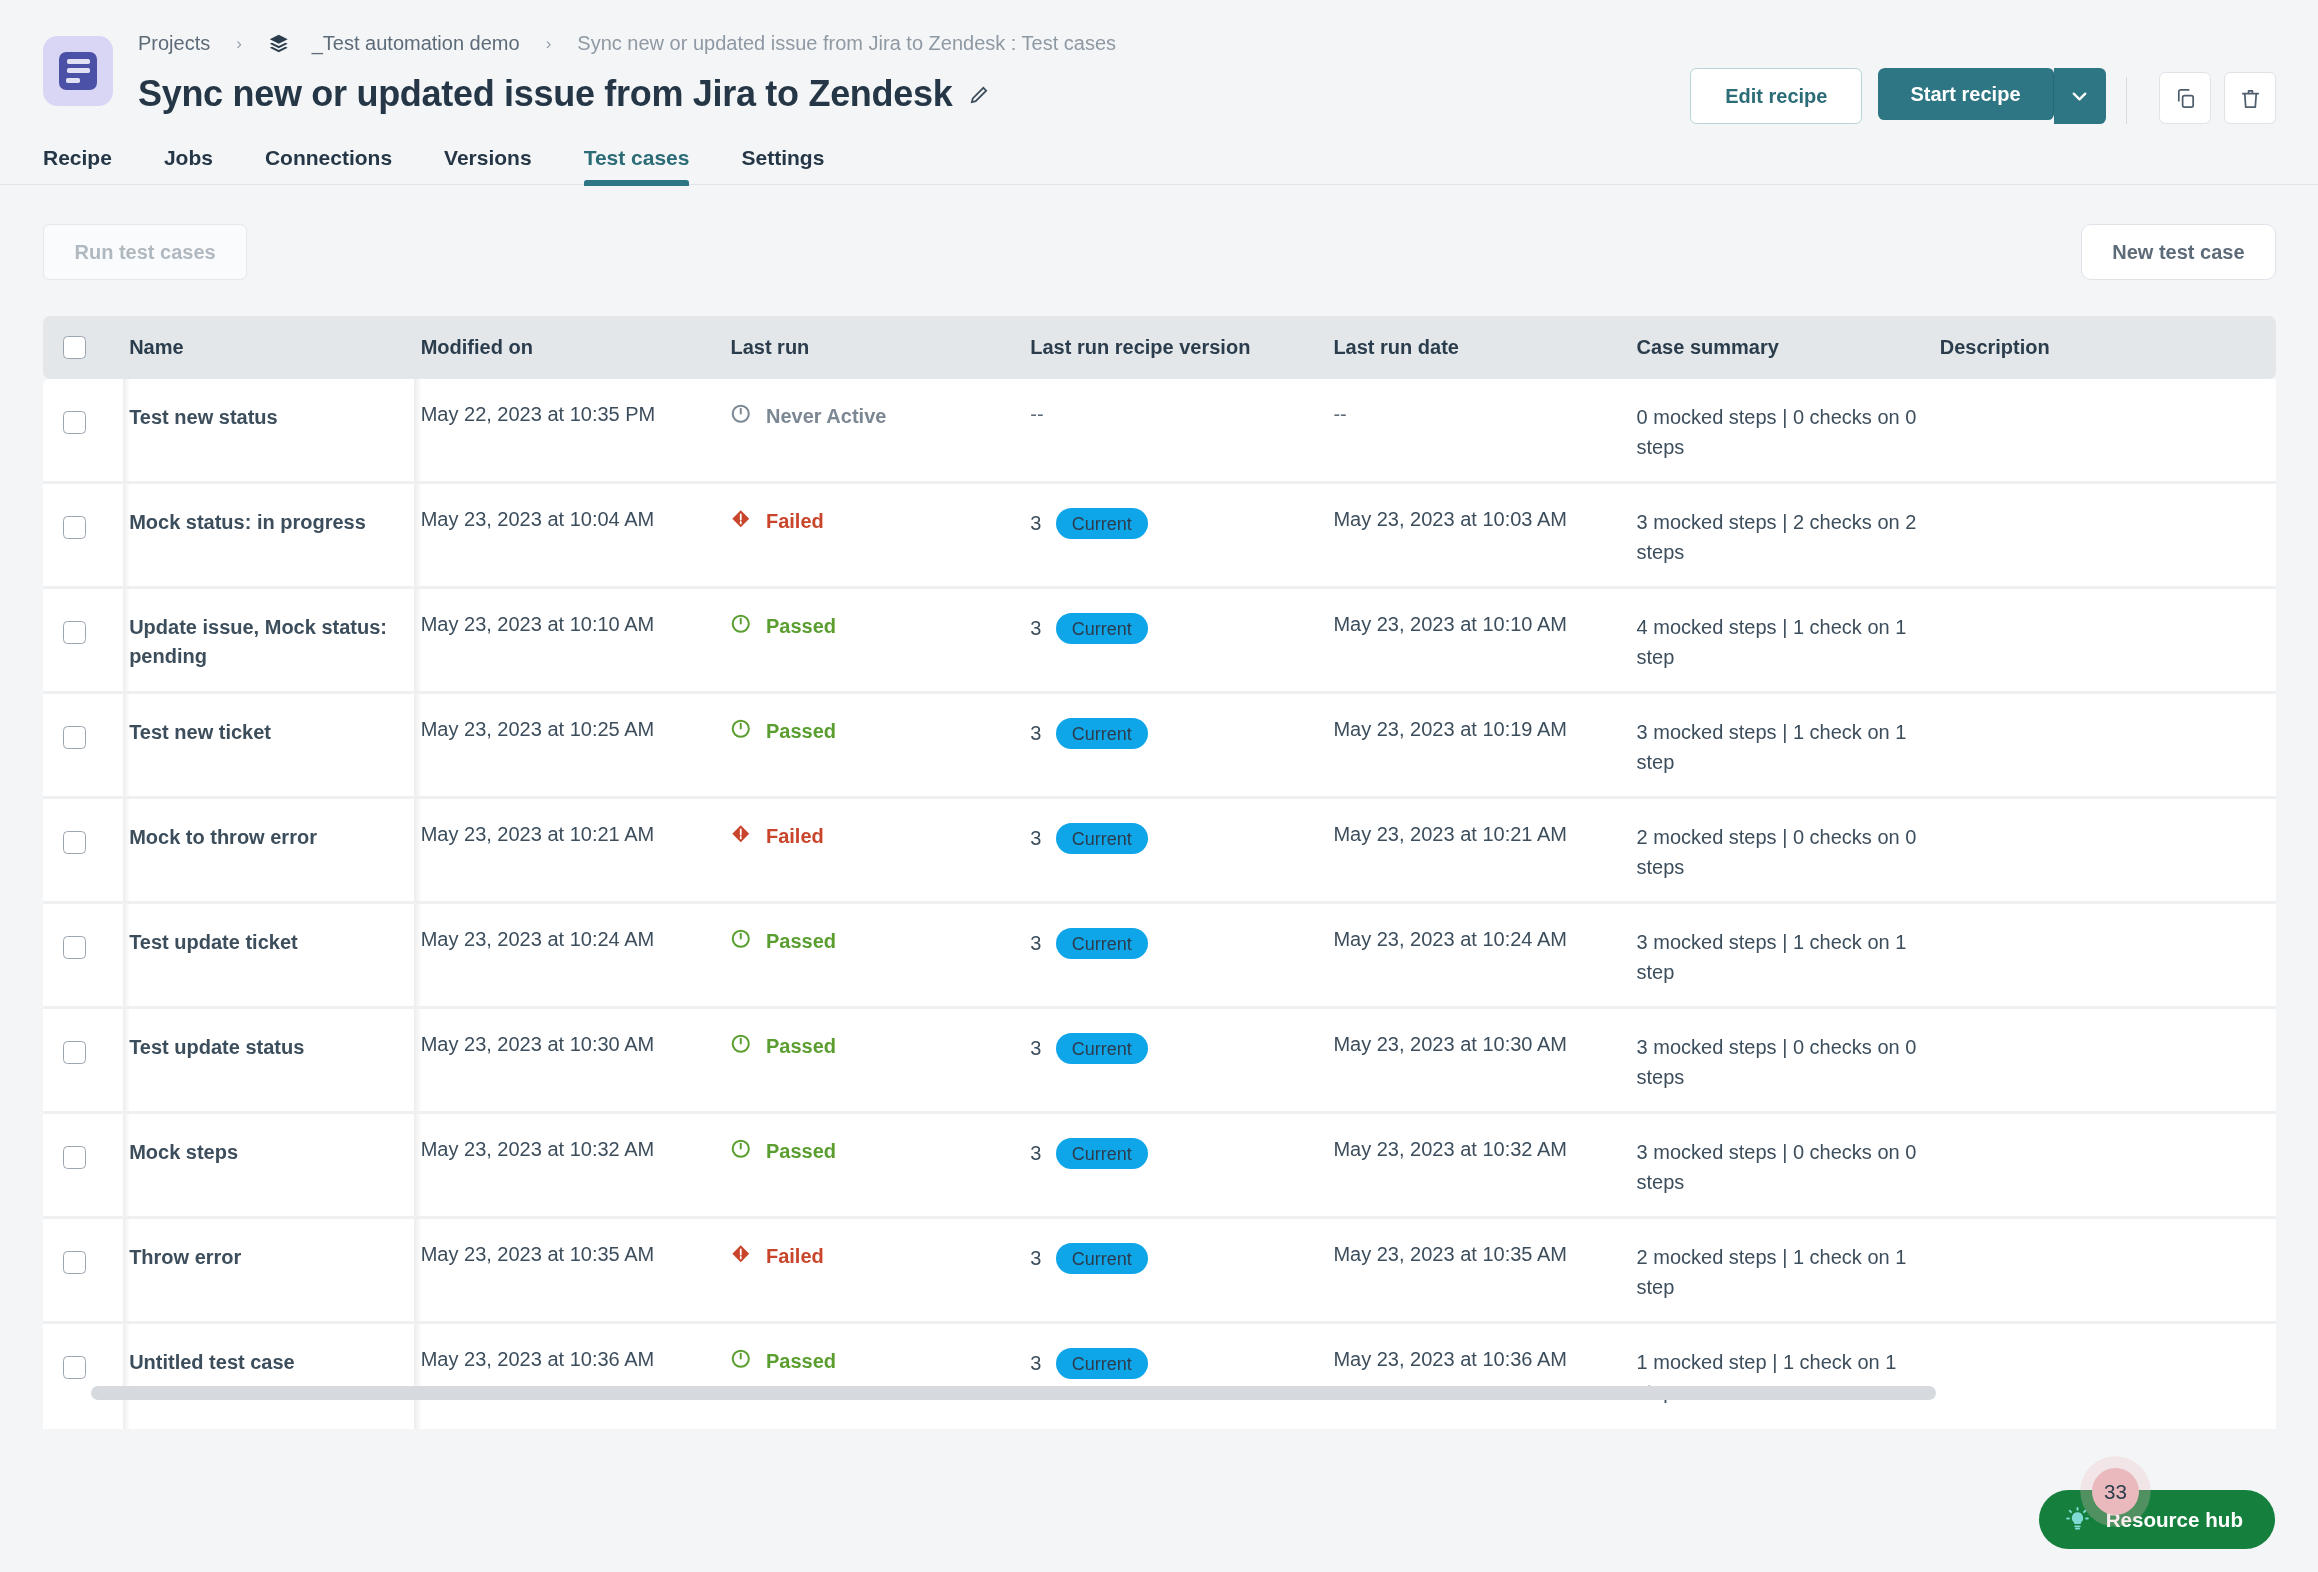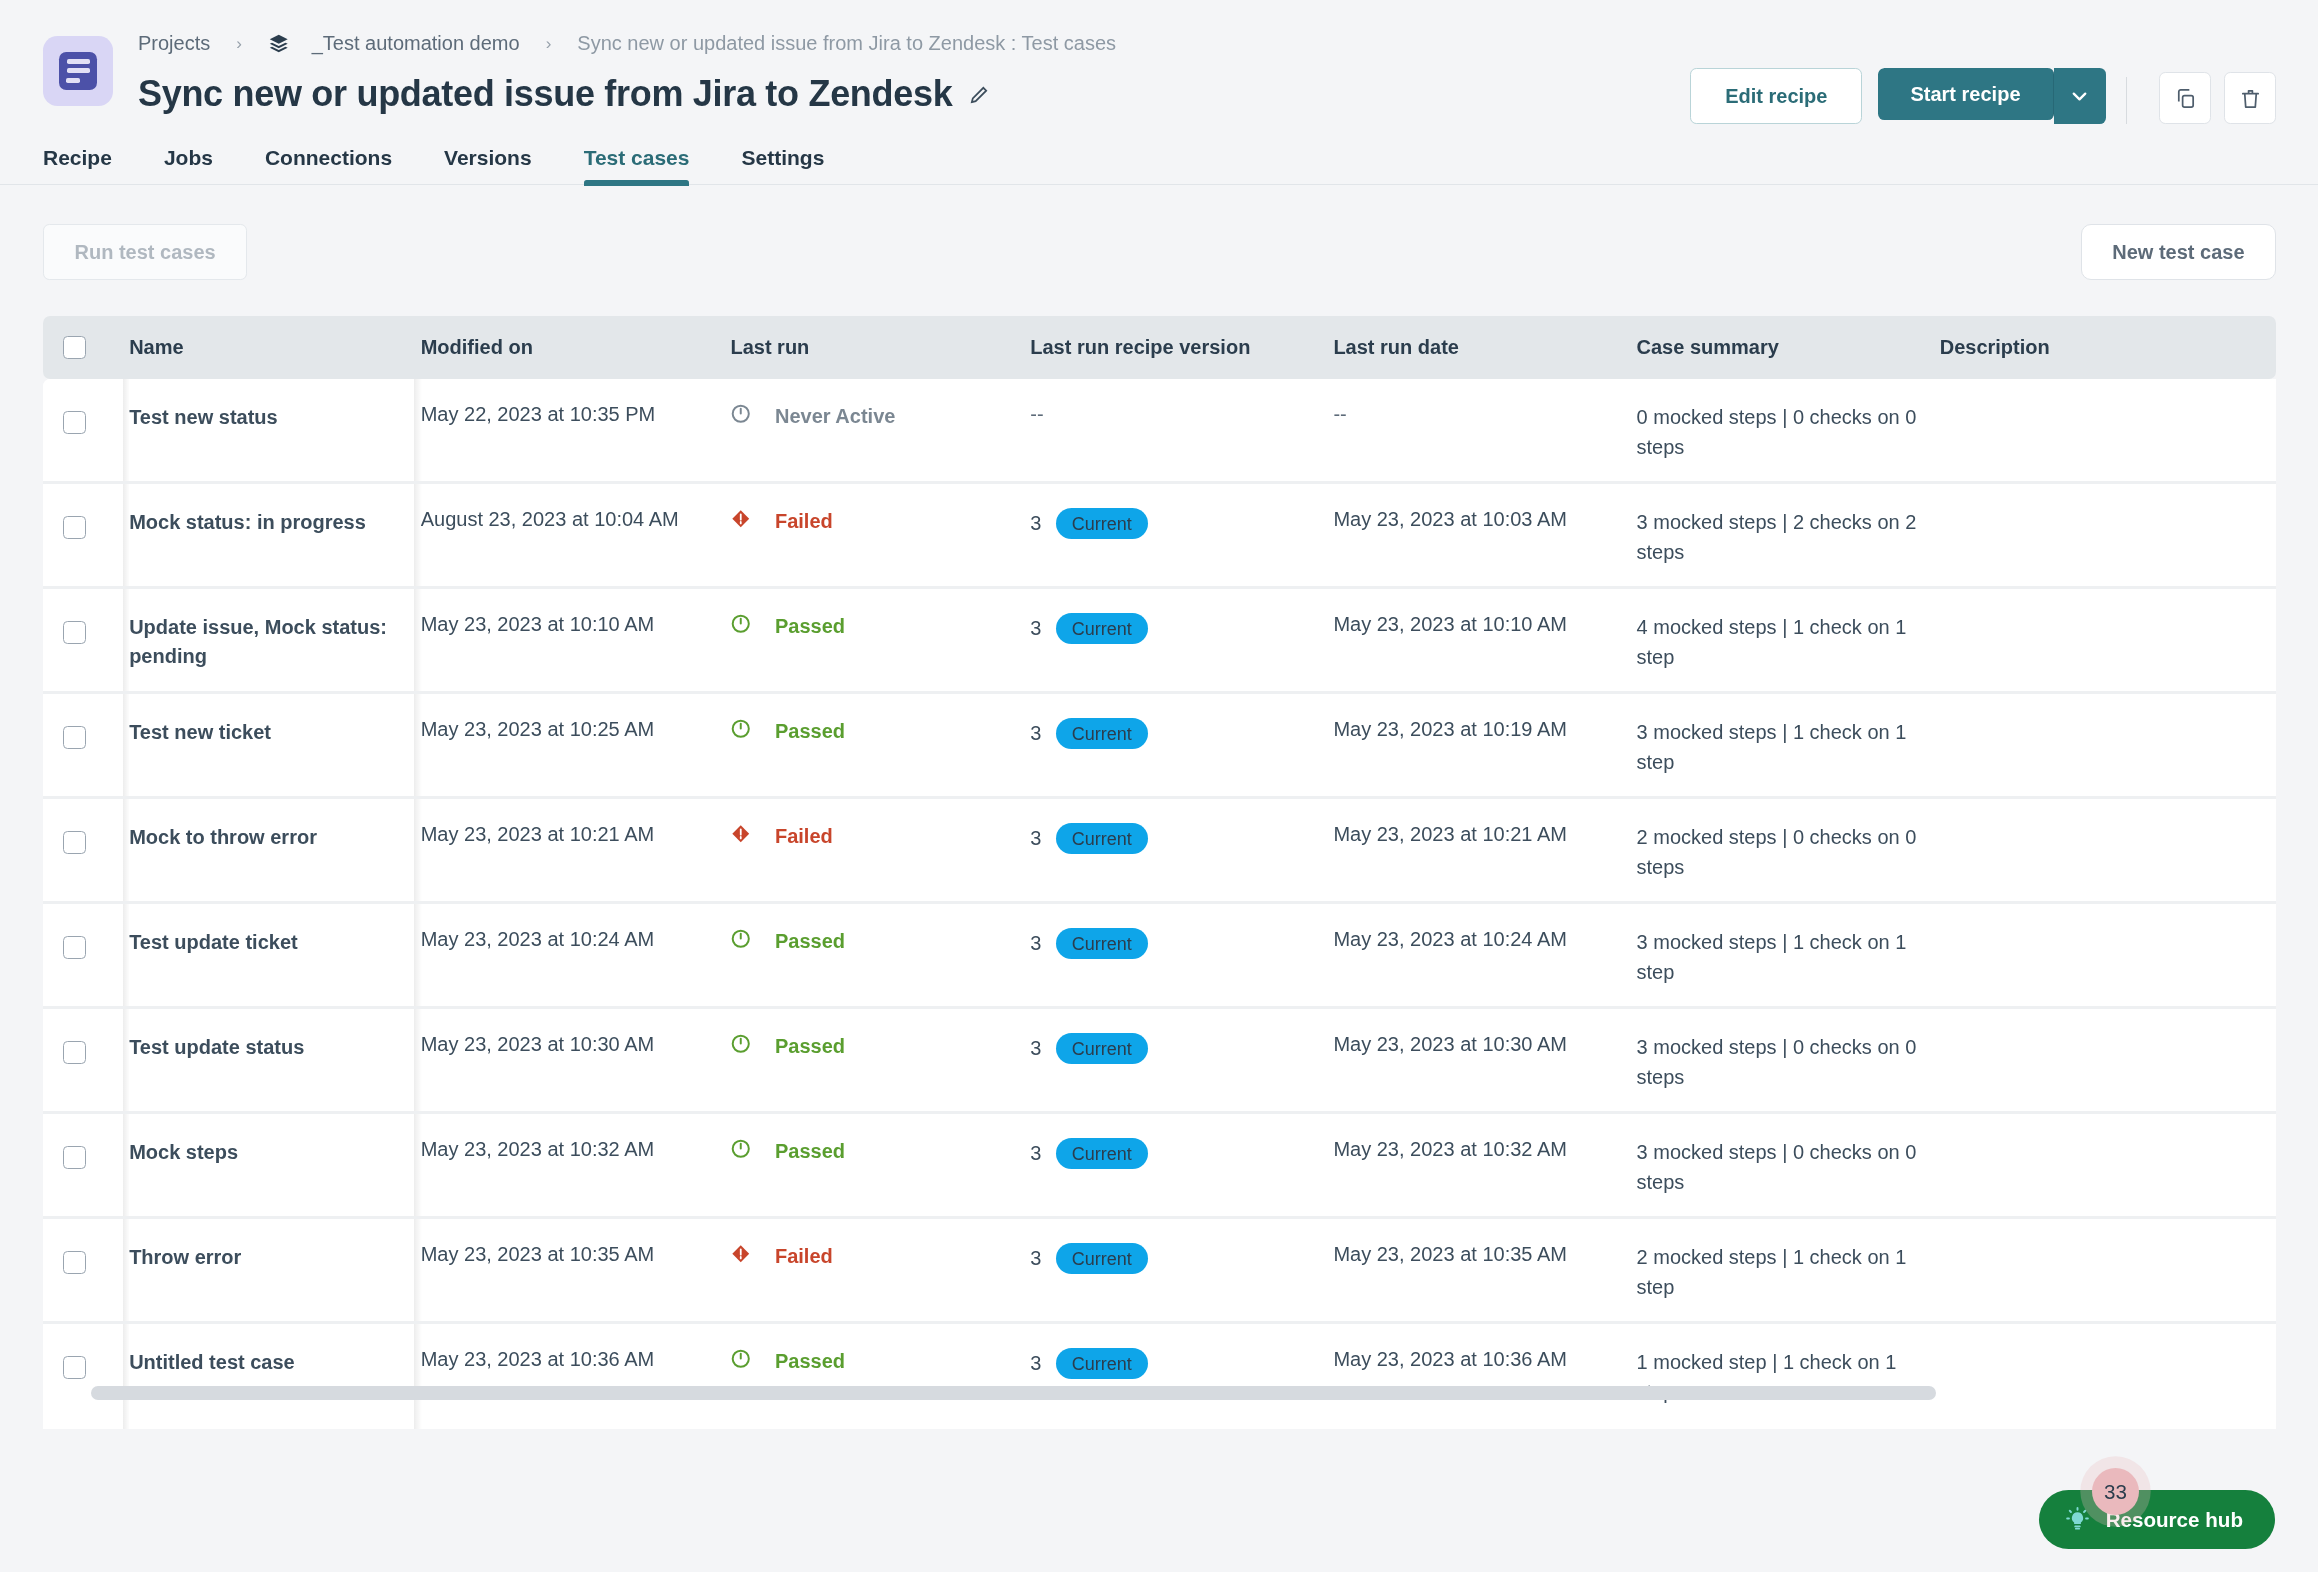--- a/index.html
+++ b/index.html
@@ -186,21 +186,21 @@
     content:""; position:absolute; top:0; right:-0.9px; bottom:0; width: 7.2px;
     background: linear-gradient(to right, rgba(0,0,0,0.07), rgba(0,0,0,0));
   }
 
   .cb {
     width: 23px; height: 23px;
     border: 1.3px solid #9aa5b0; border-radius: 4.5px;
     background: #fff; display: block; cursor: pointer;
   }
 
-  .status { display: flex; align-items: center; gap: 23px; font-weight: bold; font-size: 20px; }
+  .status { display: flex; align-items: center; gap: 14px; font-weight: bold; font-size: 20px; }
   .status.passed { color: #5a9e2f; }
   .status.failed { color: #c8452b; }
   .status.never  { color: #7b8792; font-weight: bold; }
 
   .ver-cell { display: flex; align-items: center; gap: 14.4px; }
   .ver-num { font-size: 20px; color: #3c4d5c; }
   .badge-current {
     background: #0ea5e9; color: #2b3d4d;
     border-radius: 896px; padding: 5.4px 16px;
     font-size: 18px; line-height: 1;
@@ -356,21 +356,21 @@
           <td><span class="dash">--</span></td>
           <td><span class="dash">--</span></td>
           <td class="summary">0 mocked steps | 0 checks on 0 steps</td>
           <td></td>
         </tr>
         <tr>
           <td class="cell-cb sticky-col">
             <span class="cb"></span>
           </td>
           <td class="name-cell sticky-col">Mock status: in progress</td>
-          <td>August 23, 2023 at 10:04 AM</td>
+          <td>May 23, 2023 at 10:04 AM</td>
           <td>
             <span class="status failed">
               <span><svg width="21.5" height="21.5" viewBox="0 0 24 24">
                   <path d="M12 2.6 21.4 12 12 21.4 2.6 12z" fill="#c8452b"></path>
                   <path d="M12 7v6M12 15.6v1.6" stroke="#ffffff" stroke-width="2" stroke-linecap="round"></path>
                 </svg></span>
               <span>Failed</span>
             </span>
           </td>
           <td>

